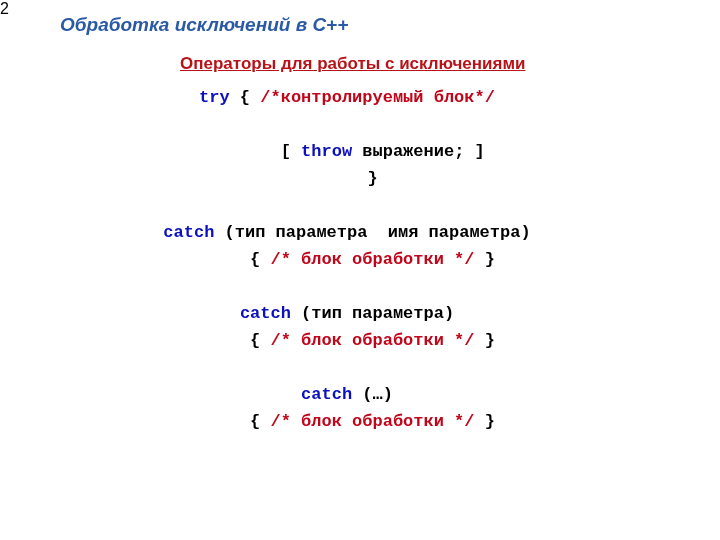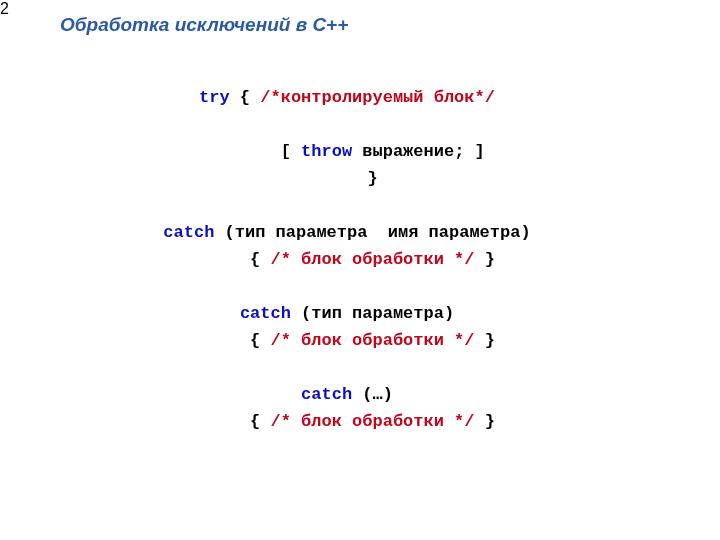--- a/index.html
+++ b/index.html
@@ -62,20 +62,21 @@
     color: #cf9a00;
   }
 </style>
 </head>
 <body>
 
 <div class="slide">
 
   <div class="title">Обработка исключений в C++</div>
 
+  <div class="subtitle"> Операторы для работы с исключениями</div>
 
   <div class="code"><span class="kw">try</span><span> { </span><span class="comment">/*контролируемый блок*/</span>
 
 <span>       [ </span><span class="kw">throw</span><span> выражение; ]</span>
 <span>     }</span>
 
 <span class="kw">catch</span><span> (тип параметра  имя параметра)</span>
 <span>     { </span><span class="comment">/* блок обработки */</span><span> }</span>
 
 <span class="kw">catch</span><span> (тип параметра)</span>

